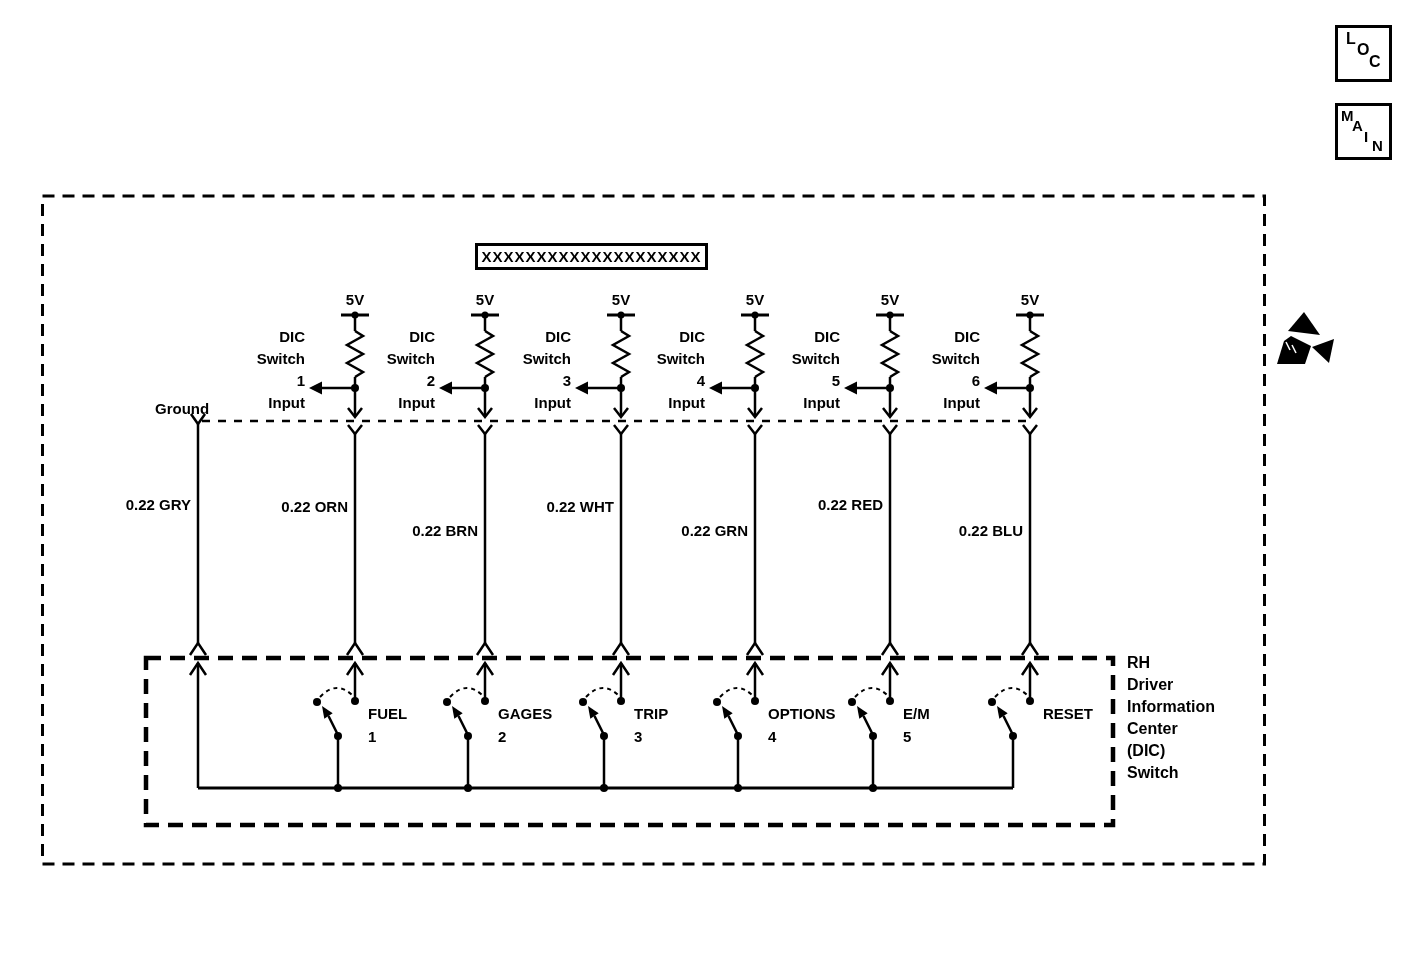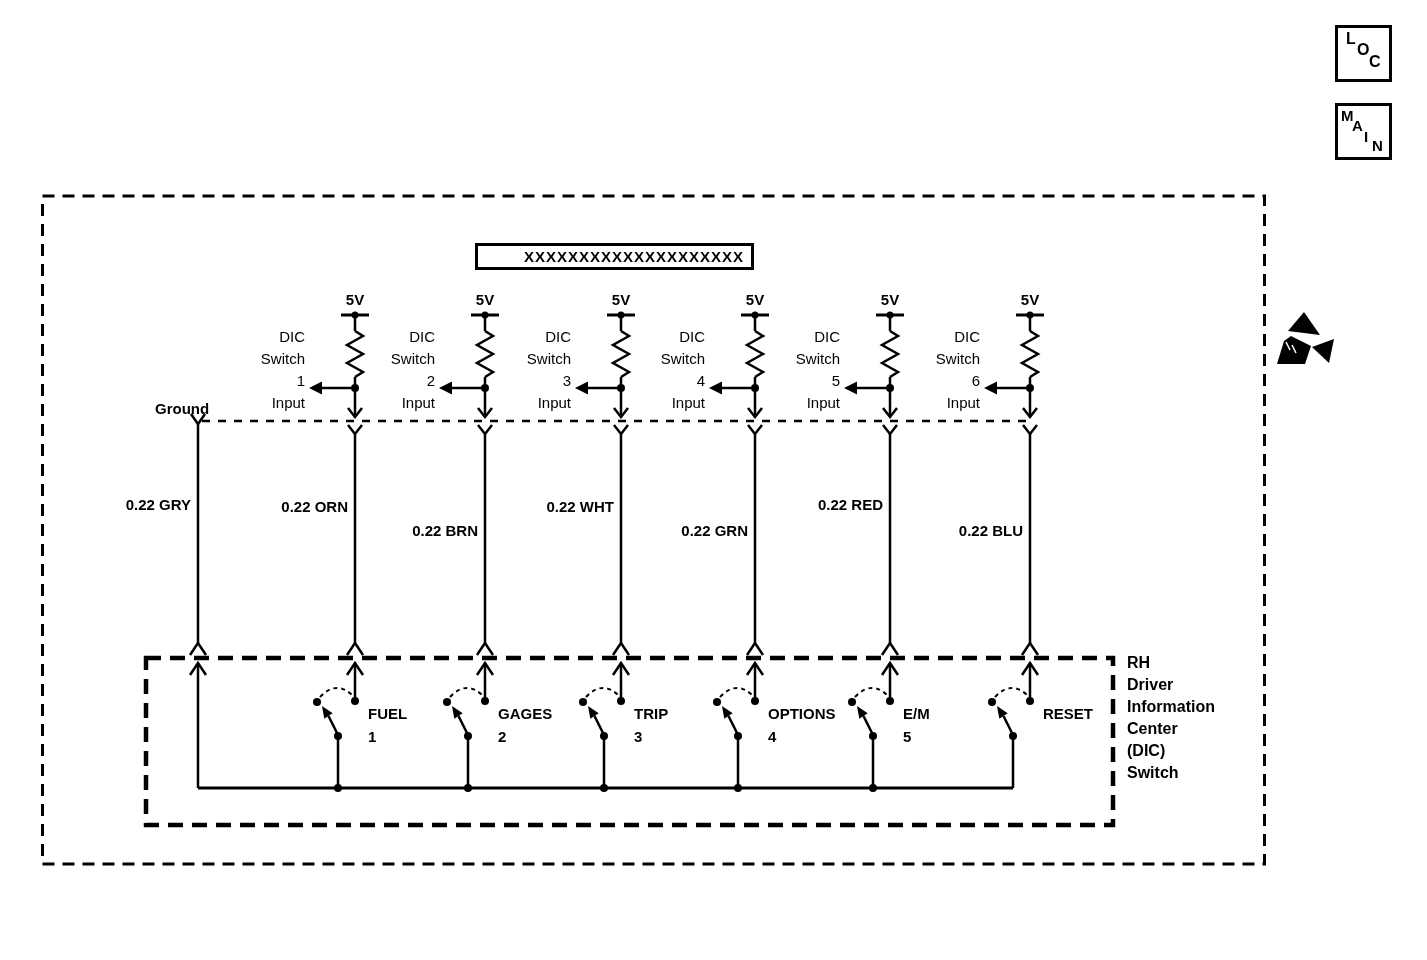--- a/index.html
+++ b/index.html
@@ -1,27 +1,27 @@
 <!DOCTYPE html>
 <html><head>
 <meta charset="utf-8">
 <style>
   html,body{margin:0;padding:0;background:#ffffff;}
   #screen{position:relative;width:1427px;height:960px;background:#fff;overflow:hidden;
           font-family:"Liberation Sans",sans-serif;color:#000;}
   .abs{position:absolute;}
   svg{position:absolute;left:0;top:0;}
   .fivev{top:291px;width:30px;text-align:center;font-size:15px;font-weight:bold;}
-  .ch-dic{top:326px;width:100px;text-align:right;font-size:15px;font-weight:normal;line-height:22px;}
+  .ch-dic{top:326px;width:100px;text-align:right;font-size:15px;font-weight:bold;line-height:22px;}
   .wirelbl{width:110px;text-align:right;font-size:15px;font-weight:bold;white-space:nowrap;}
   .swlbl{top:702px;font-size:15px;font-weight:bold;line-height:23px;white-space:nowrap;}
   .ground-lbl{left:155px;top:400px;width:84px;text-align:left;font-size:15px;font-weight:bold;}
   .title{left:430px;top:219px;width:332px;text-align:center;font-size:15px;font-weight:bold;white-space:nowrap;}
   .dispbox{left:475px;top:243px;width:227px;height:21px;border:3px solid #000;
-           line-height:21px;text-align:left;font-size:15px;font-weight:bold;letter-spacing:1px;overflow:hidden;padding-left:46px;}
+           line-height:21px;text-align:center;font-size:15px;font-weight:bold;letter-spacing:1px;overflow:hidden;}
   .ipcname{left:1271px;top:191px;font-size:20px;font-weight:bold;line-height:28px;white-space:nowrap;}
   .rhdic{left:1127px;top:652px;font-size:16px;font-weight:bold;line-height:22px;white-space:nowrap;}
   .tagbox{left:1335px;width:51px;height:51px;border:3px solid #000;}
   .tagbox span{position:absolute;font-weight:bold;font-size:16px;}
 </style>
 </head>
 <body>
 
 <div id="screen">
 

